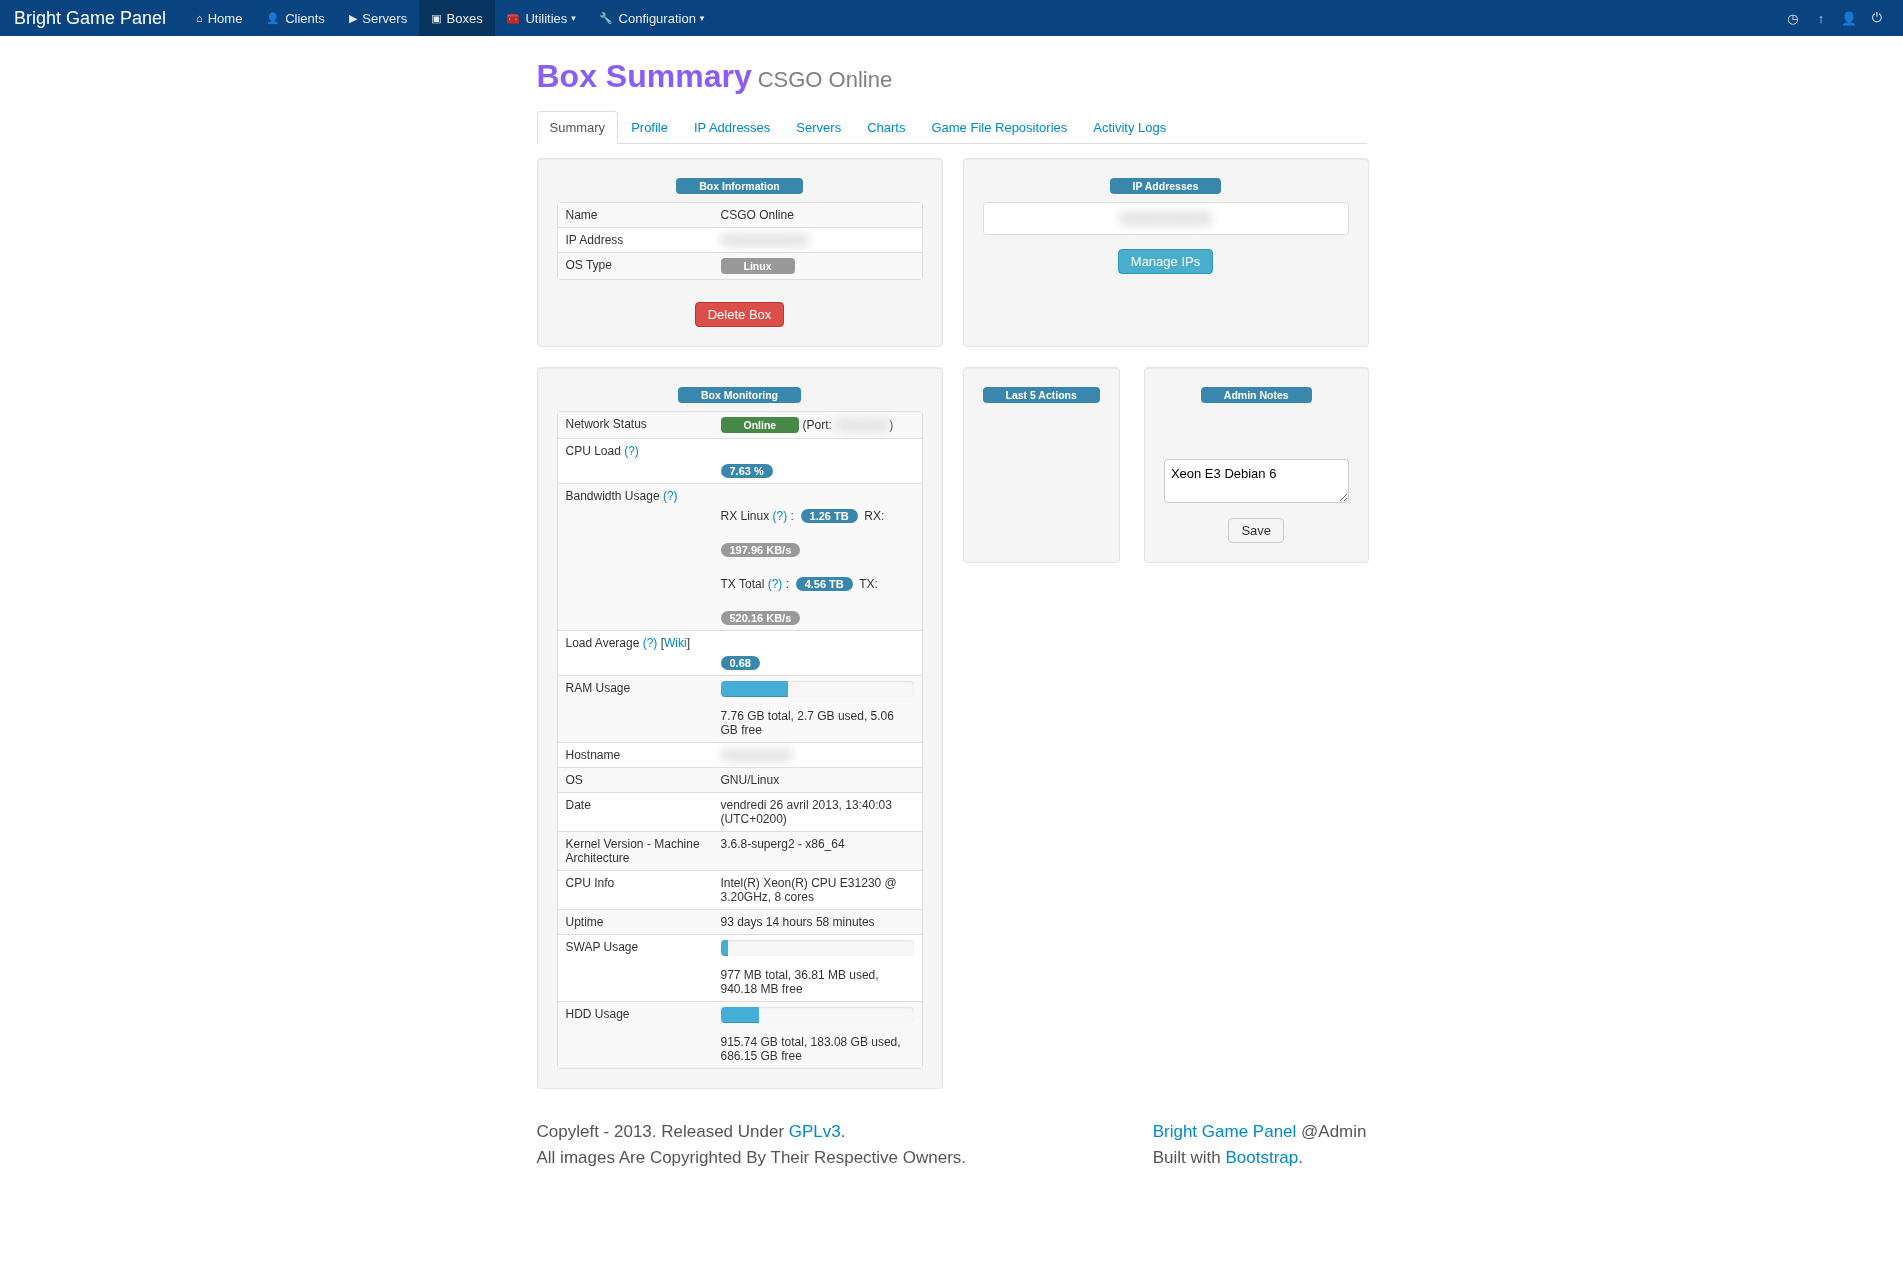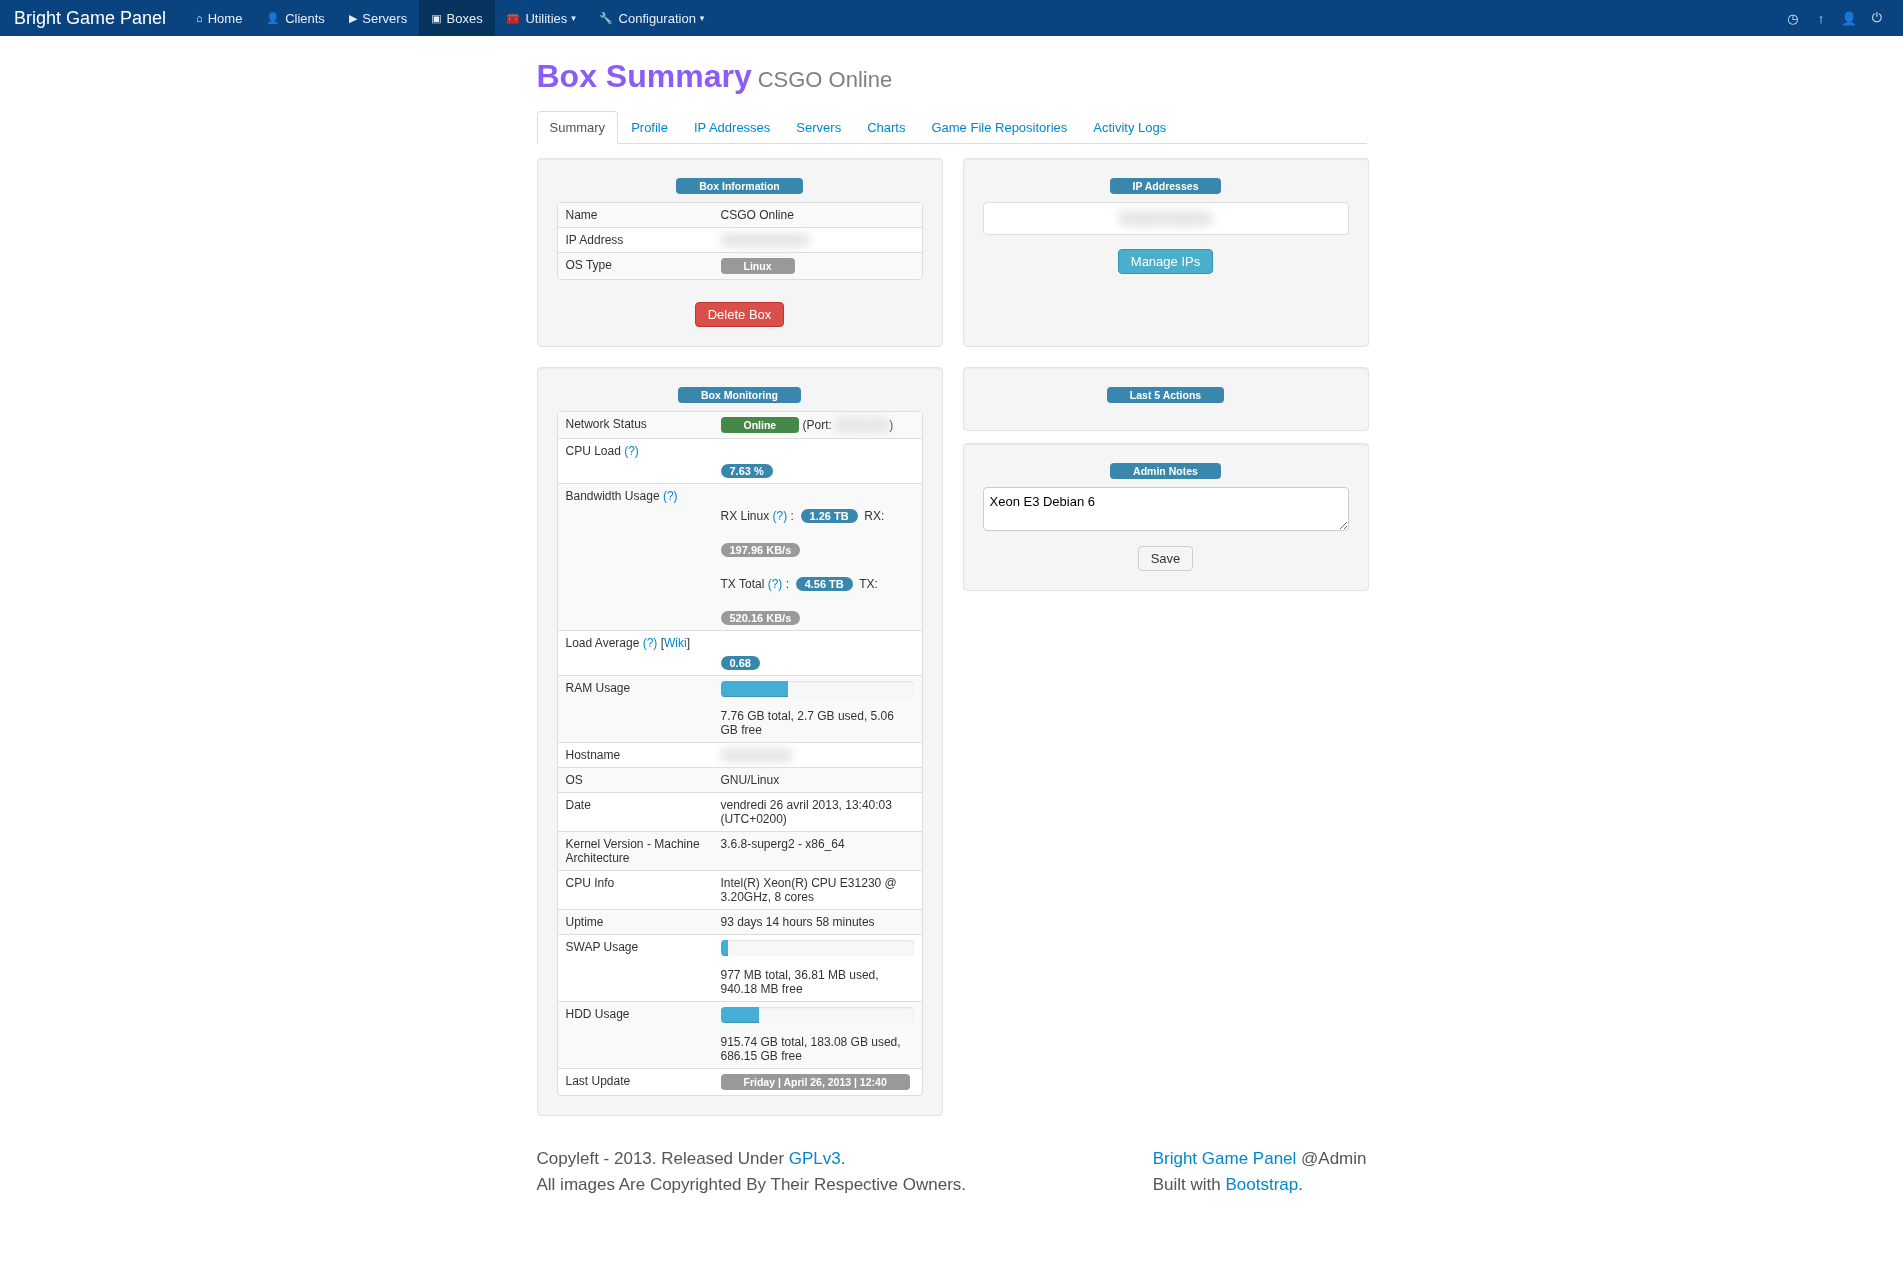--- a/index.html
+++ b/index.html
@@ -65,21 +65,21 @@
 .text-center { text-align: center; }
 
 
 .ip-tbl { width: 100%; border: 1px solid #ddd; border-radius: 4px; background: #fff; }
 .ip-tbl td { padding: 6px; text-align: center; }
 
 
 .blur { filter: blur(4px); background: #e6e6e6; color: #e6e6e6; border-radius: 3px; display: inline-block; padding: 0 10px; }
 
 
-.notes { width: 100%; border: 1px solid #ccc; border-radius: 4px; padding: 6px; font-family: inherit; font-size: 13px; resize: both; min-height: 42px; }
+.notes { width: 100%; border: 1px solid #ccc; border-radius: 4px; padding: 6px; font-family: inherit; font-size: 13px; resize: both; min-height: 42px; margin-top: 48px; }
 
 
 .footer { width: 830px; margin: 30px auto; display: flex; justify-content: space-between; font-size: 17px; color: #555; }
 .footer div { line-height: 1.5; }
 .footer .r { text-align: left; }
 </style>
 </head>
 <body>
 
 <div class="navbar">
@@ -248,29 +248,25 @@
         <tr>
           <td>HDD Usage</td>
           <td>
             <div class="progress">
                   <div class="bar" style="width:20%"></div>
                 </div>
             <div style="height:10px"></div>
             <span>915.74 GB total,  183.08 GB used,  686.15 GB free</span>
           </td>
         </tr>
-        <tr>
-              <td>Last Update</td>
-              <td><span class="label label-gray">Friday | April 26, 2013 | 12:40</span></td>
-            </tr>
       </tbody>
         </table>
     </div>
 
-    <div class="col-r" style="display:flex;flex-direction:column;gap:12px;">
+    <div class="col-r" style="display:flex;gap:24px;">
       <div class="well">
         <div class="section-head"><span class="label label-info">Last 5 Actions</span></div>
       </div>
 
       <div class="well">
         <div class="section-head"><span class="label label-info">Admin Notes</span></div>
         <textarea class="notes" style="">Xeon E3 Debian 6</textarea>
         <div class="text-center" style="margin-top:12px;">
           <button class="btn">Save</button>
         </div>

